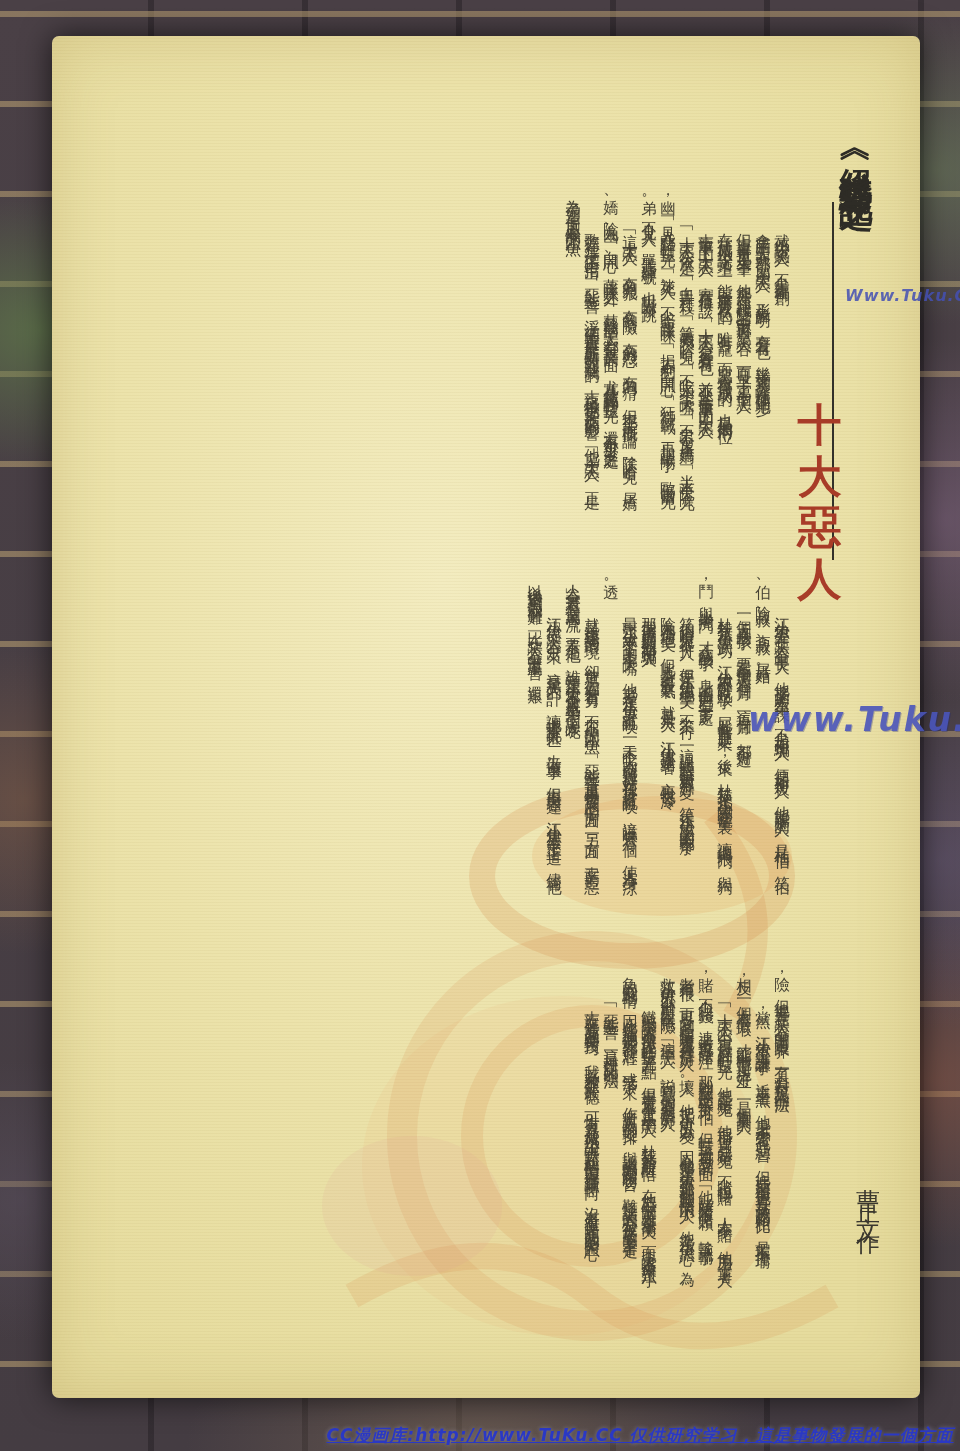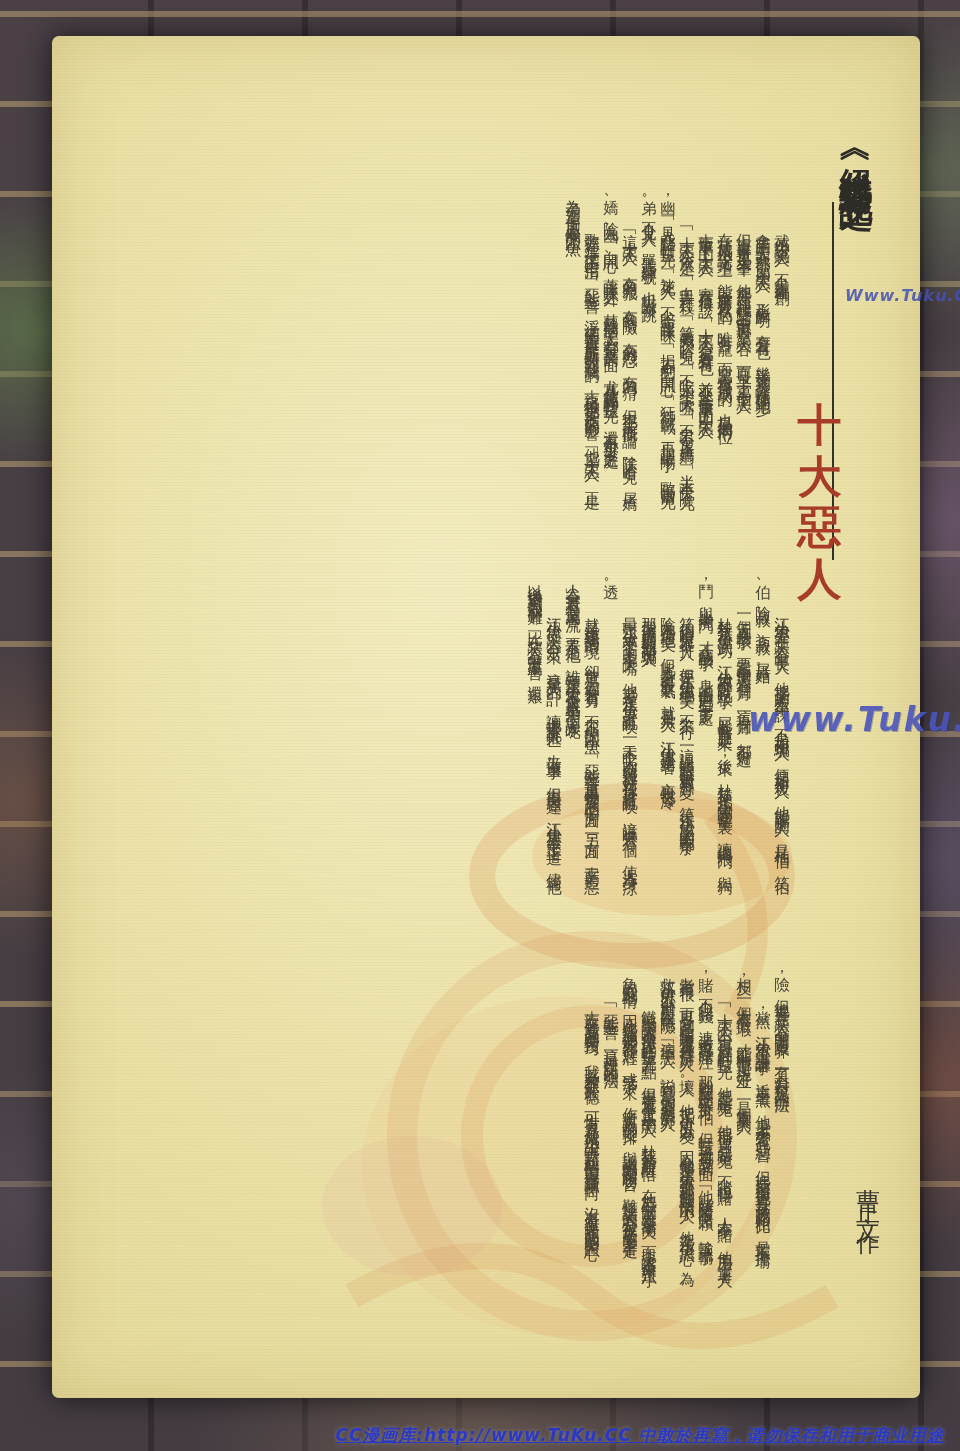--- a/index.html
+++ b/index.html
@@ -135,13 +135,13 @@
     <p>鐵戰與李大嘴雖然境界比軒轅三光差一點，但畢竟還算不上真正的惡人。杜殺死前有所醒悟，在他心目中的英雄是燕南天；而李大嘴後來對江小魚的安危動情。因此作者讓他們或死得悲壯，或活了下來。作者對人物的安排，與讀者的愛憎相吻合，難怪讀者的心全被作者的筆牽著走。</p>
     <p>「惡能造善」，這是一種對比的寫法。</p>
     <p>古龍在這方面的藝術技巧，我以為並不亞於歌德，可惜有人見被武俠小説中跌宕起伏的情節弄得暈頭轉向，沒有看出作者高明的藝術匠心。</p>
   </div>
 
   <div class="author vert">曹正文作</div>
 </div>
 
 <div class="wm wm-top">Www.Tuku.CC</div>
 <div class="wm wm-mid">www.Tuku.cc</div>
-<div class="footer-wm">CC漫画库:http://www.TuKu.CC 中敢於再寫，请勿保存和用于商业用途</div>
+<div class="footer-wm">CC漫画库:http://www.TuKu.CC 仅供研究学习，這是事物發展的一個方面</div>
 
 </body></html>

